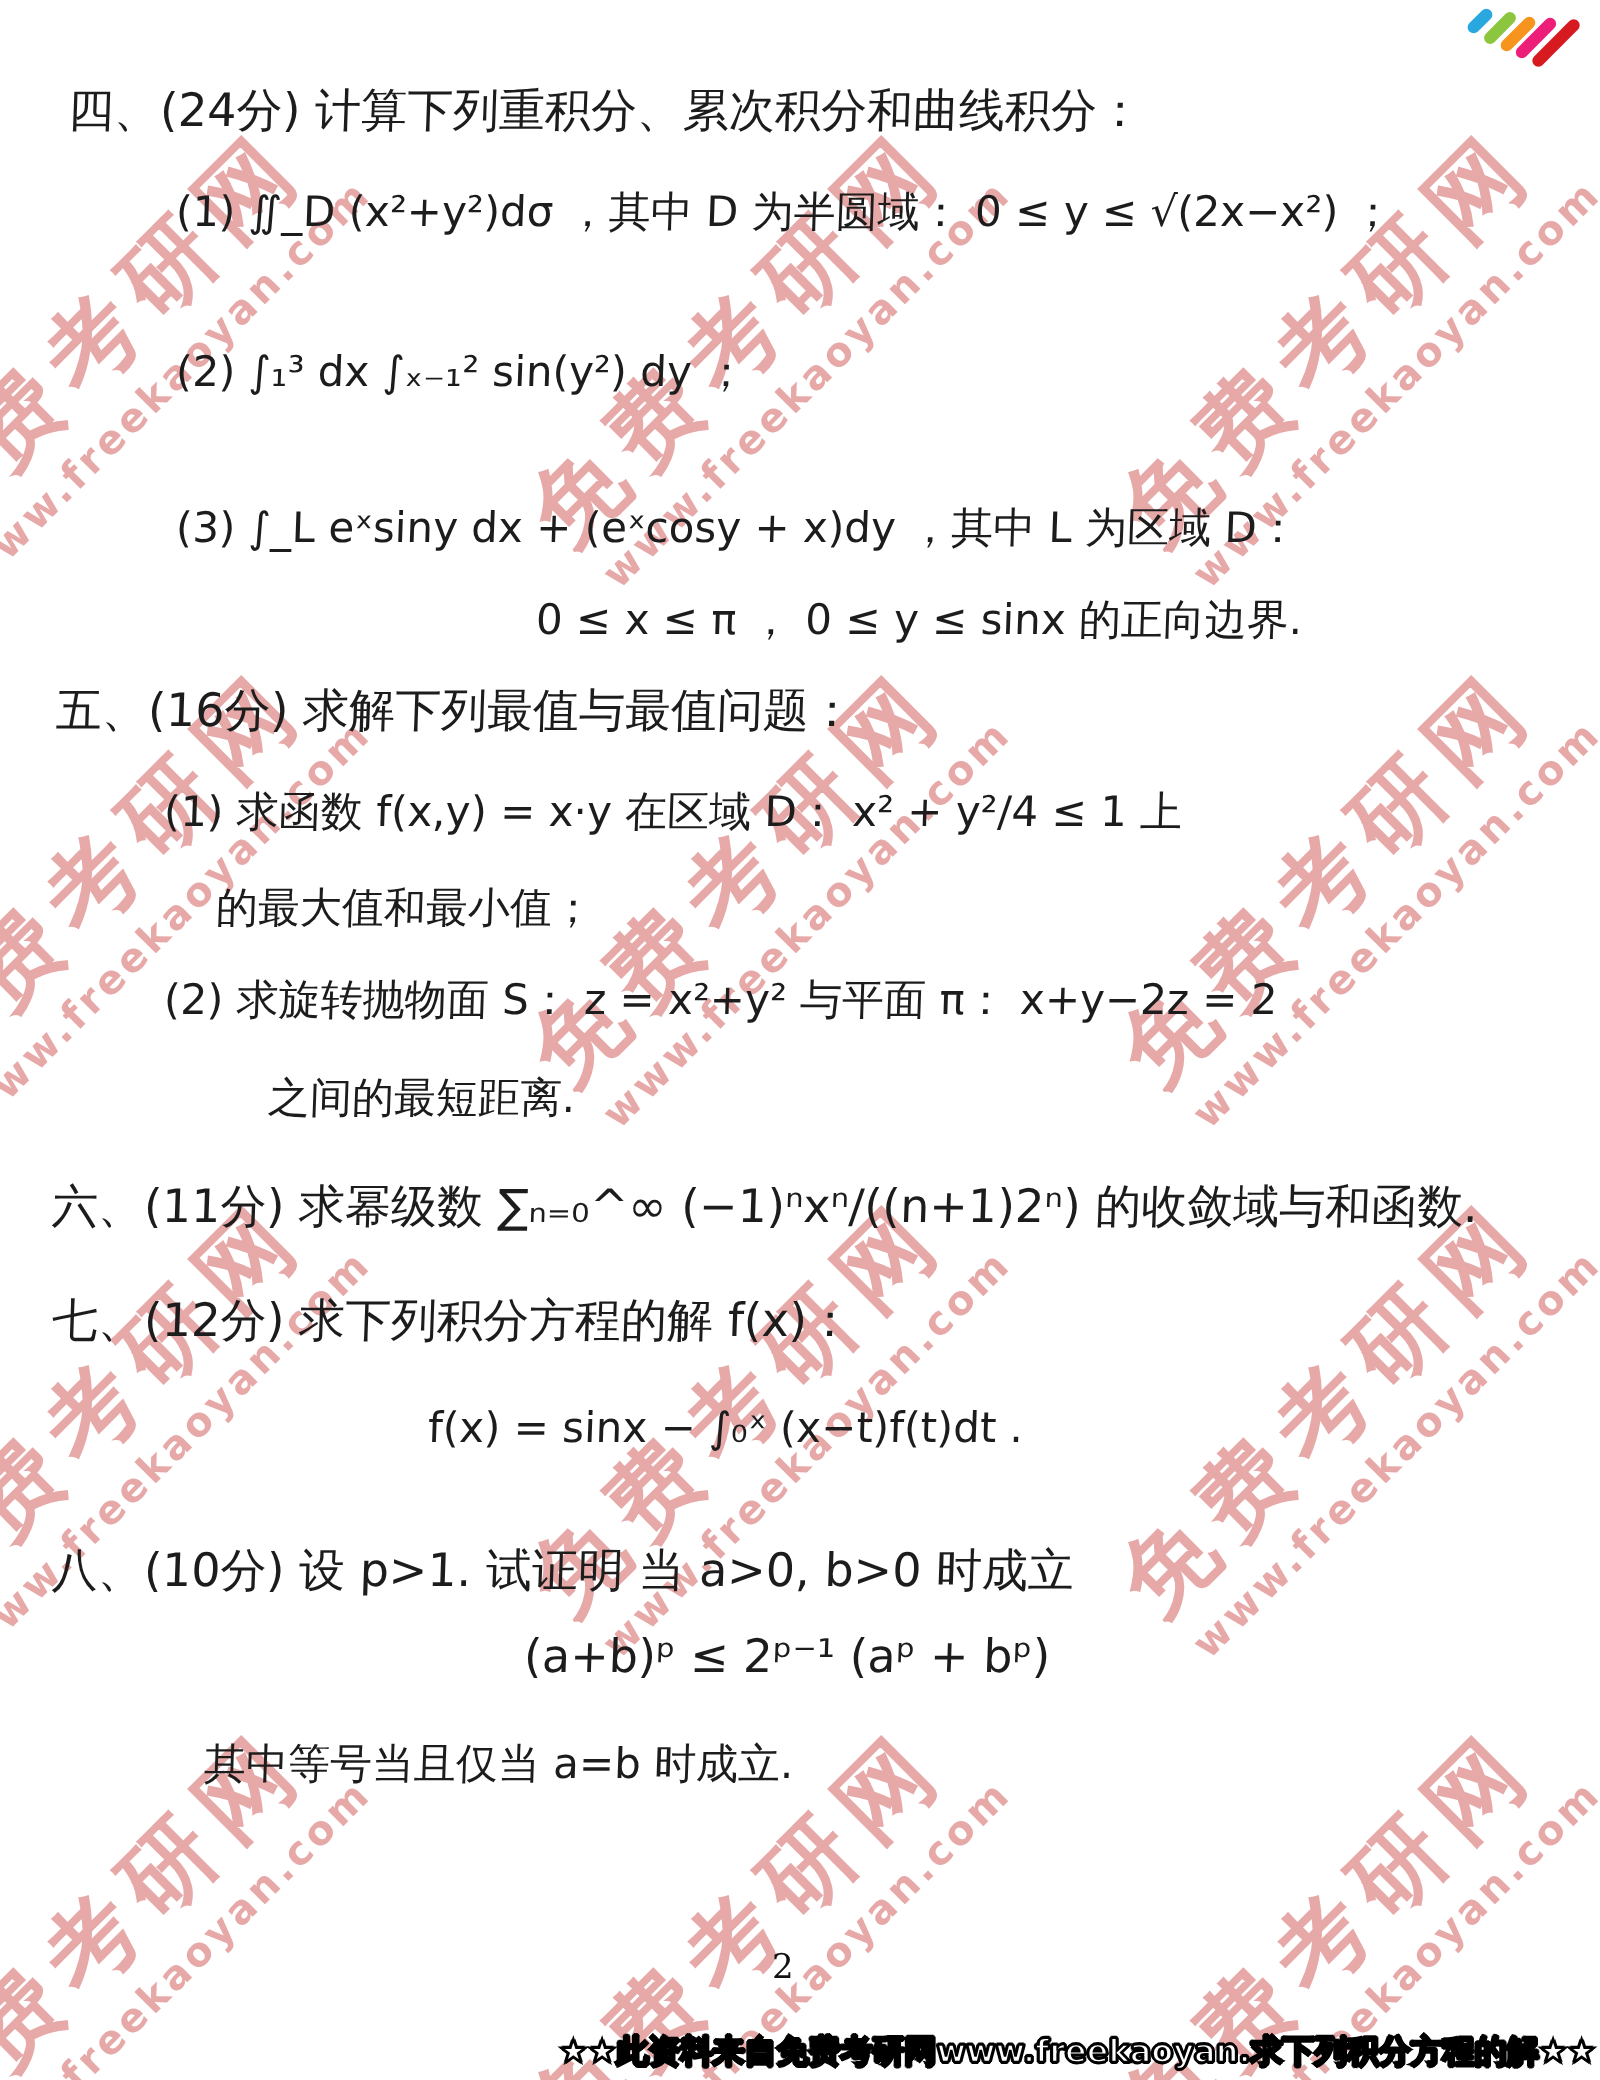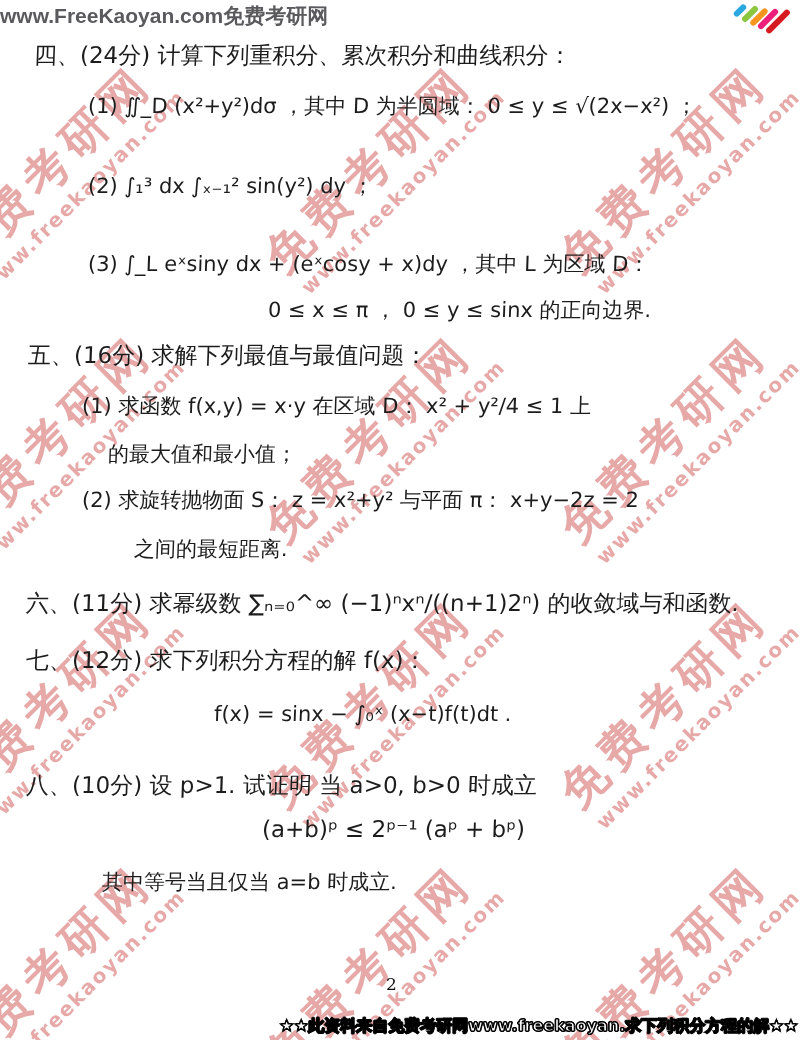--- a/index.html
+++ b/index.html
@@ -113,21 +113,20 @@
     <div class="wm-unit" style="left:235px;top:920px">
         <span class="wm-big">免费考研网</span>
         <span class="wm-small">www.freekaoyan.com</span>
       </div>
     <div class="wm-unit" style="left:530px;top:920px">
         <span class="wm-big">免费考研网</span>
         <span class="wm-small">www.freekaoyan.com</span>
       </div>
   </div>
 
-  <div class="header-title">www.FreeKaoyan.com免费考研网</div>
   <div class="logo">
     <span class="stripe s0" style="background: rgb(41, 168, 224);"></span>
     <span class="stripe s1" style="background: rgb(140, 198, 63);"></span>
     <span class="stripe s2" style="background: rgb(247, 148, 29);"></span>
     <span class="stripe s3" style="background: rgb(237, 30, 121);"></span>
     <span class="stripe s4" style="background: rgb(215, 25, 32);"></span>
   </div>
 
   <div class="content">
     <div class="ln ln0  sz-lg">四、(24分) 计算下列重积分、累次积分和曲线积分：</div>

